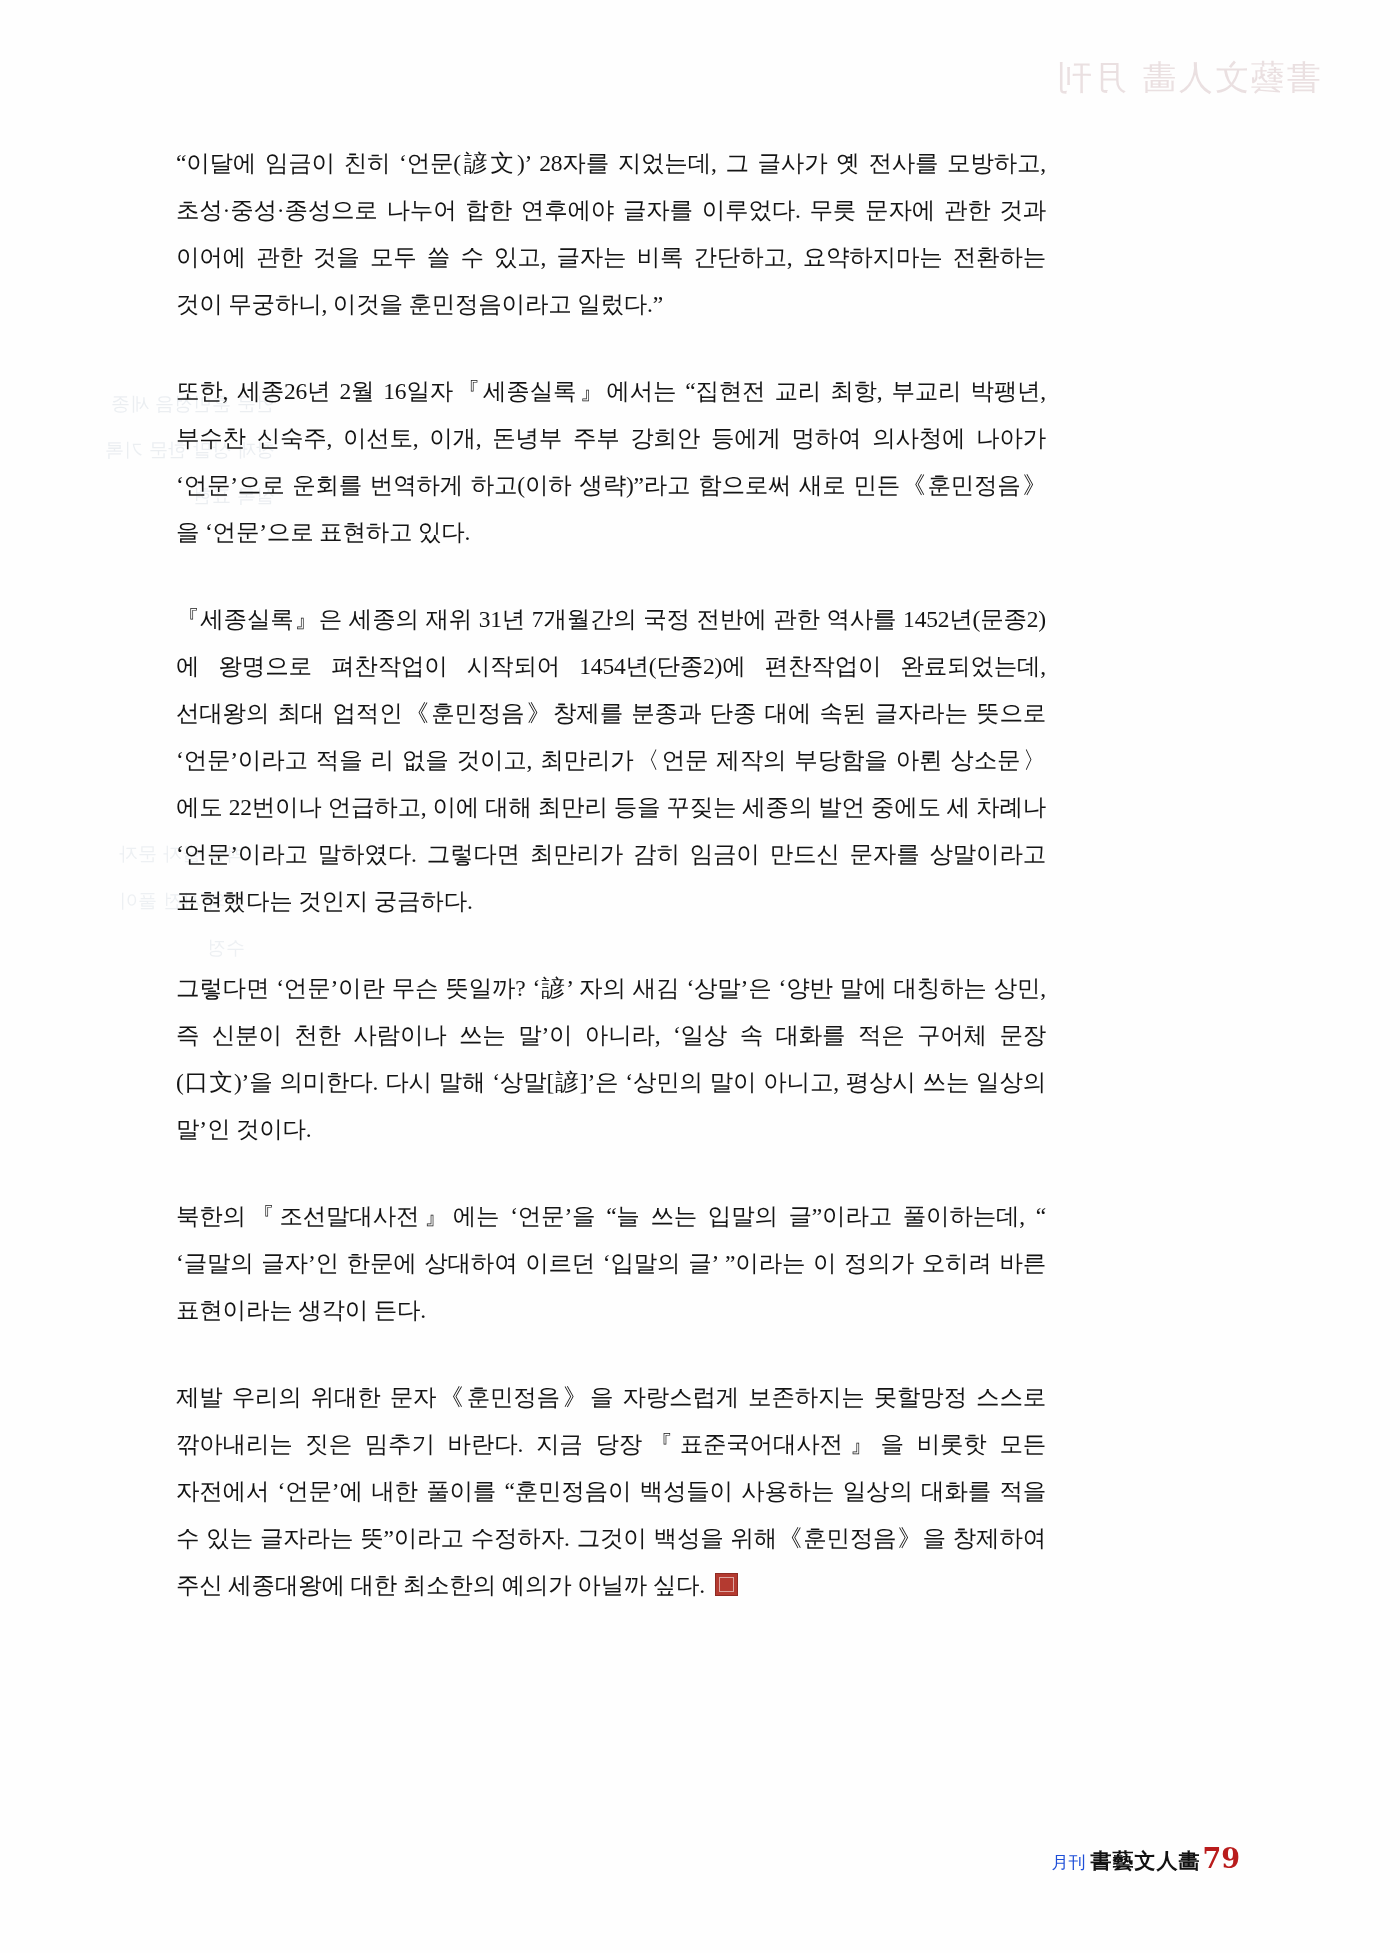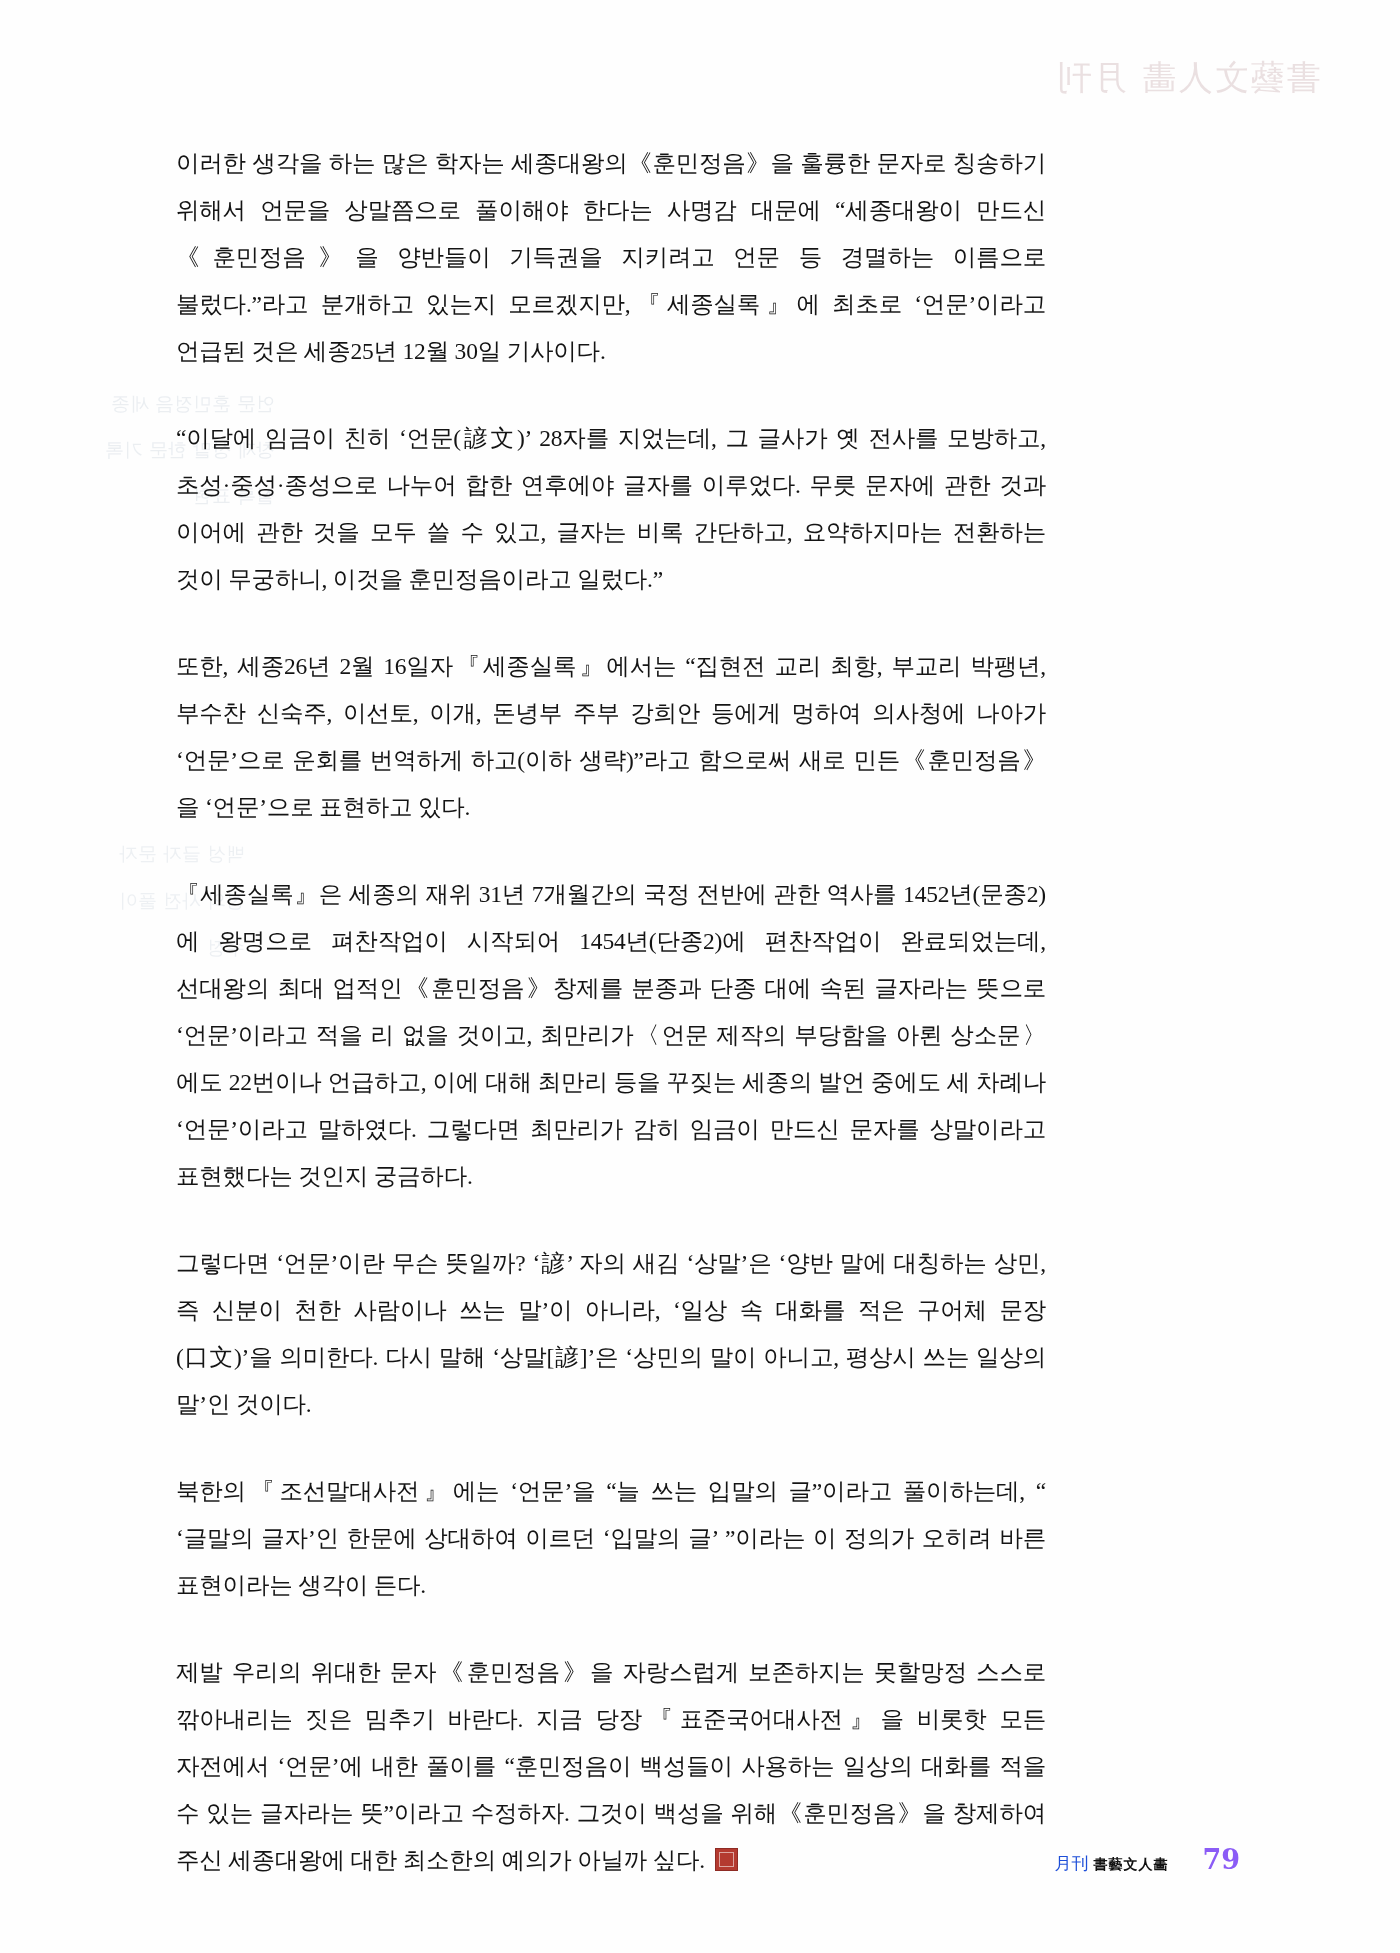--- a/index.html
+++ b/index.html
@@ -112,45 +112,44 @@
     text-align: right;
     padding-right: 160px;
     font-family: "DejaVu Serif", serif;
   }
   .footer-mag {
     font-size: 17px;
     color: #1d4ed8;
     letter-spacing: 0px;
   }
   .footer-title {
-    font-size: 14px;
+    font-size: 21px;
     color: #111;
     font-weight: bold;
     letter-spacing: 1px;
     margin-left: 5px;
   }
   .footer-page {
     font-size: 27px;
-    color: #8b5cf6;
+    color: #b91c1c;
     font-weight: bold;
-    margin-left: 34px;
+    margin-left: 2px;
     letter-spacing: 0px;
   }
 </style>
 </head>
 <body>
 
 <div class="page">
 
   <div class="ghost-header">書藝文人畵 月刊</div>
   <div class="ghost-col">언문 훈민정음 세종 창제 상말 한문 기록 실록 표현</div>
   <div class="ghost-col2">백성 글자 문자 정의 사전 풀이 수정</div>
 
   <div class="content">
-    <p class="para">이러한 생각을 하는 많은 학자는 세종대왕의《훈민정음》을 훌륭한 문자로 칭송하기 위해서 언문을 상말쯤으로 풀이해야 한다는 사명감 대문에 “세종대왕이 만드신《훈민정음》을 양반들이 기득권을 지키려고 언문 등 경멸하는 이름으로 불렀다.”라고 분개하고 있는지 모르겠지만,『세종실록』에 최초로 ‘언문’이라고 언급된 것은 세종25년 12월 30일 기사이다.</p>
     <p class="para">“이달에 임금이 친히 ‘언문(諺文)’ 28자를 지었는데, 그 글사가 옛 전사를 모방하고, 초성·중성·종성으로 나누어 합한 연후에야 글자를 이루었다. 무릇 문자에 관한 것과 이어에 관한 것을 모두 쓸 수 있고, 글자는 비록 간단하고, 요약하지마는 전환하는 것이 무궁하니, 이것을 훈민정음이라고 일렀다.”</p>
     <p class="para">또한, 세종26년 2월 16일자『세종실록』에서는 “집현전 교리 최항, 부교리 박팽년, 부수찬 신숙주, 이선토, 이개, 돈녕부 주부 강희안 등에게 멍하여 의사청에 나아가 ‘언문’으로 운회를 번역하게 하고(이하 생략)”라고 함으로써 새로 민든《훈민정음》을 ‘언문’으로 표현하고 있다.</p>
     <p class="para">『세종실록』은 세종의 재위 31년 7개월간의 국정 전반에 관한 역사를 1452년(문종2)에 왕명으로 펴찬작업이 시작되어 1454년(단종2)에 편찬작업이 완료되었는데, 선대왕의 최대 업적인《훈민정음》창제를 분종과 단종 대에 속된 글자라는 뜻으로 ‘언문’이라고 적을 리 없을 것이고, 최만리가〈언문 제작의 부당함을 아뢴 상소문〉에도 22번이나 언급하고, 이에 대해 최만리 등을 꾸짖는 세종의 발언 중에도 세 차례나 ‘언문’이라고 말하였다. 그렇다면 최만리가 감히 임금이 만드신 문자를 상말이라고 표현했다는 것인지 궁금하다.</p>
     <p class="para">그렇다면 ‘언문’이란 무슨 뜻일까? ‘諺’ 자의 새김 ‘상말’은 ‘양반 말에 대칭하는 상민, 즉 신분이 천한 사람이나 쓰는 말’이 아니라, ‘일상 속 대화를 적은 구어체 문장(口文)’을 의미한다. 다시 말해 ‘상말[諺]’은 ‘상민의 말이 아니고, 평상시 쓰는 일상의 말’인 것이다.</p>
     <p class="para">북한의『조선말대사전』에는 ‘언문’을 “늘 쓰는 입말의 글”이라고 풀이하는데, “ ‘글말의 글자’인 한문에 상대하여 이르던 ‘입말의 글’ ”이라는 이 정의가 오히려 바른 표현이라는 생각이 든다.</p>
     <p class="para"><span>제발 우리의 위대한 문자《훈민정음》을 자랑스럽게 보존하지는 못할망정 스스로 깎아내리는 짓은 밈추기 바란다. 지금 당장『표준국어대사전』을 비롯핫 모든 자전에서 ‘언문’에 내한 풀이를 “훈민정음이 백성들이 사용하는 일상의 대화를 적을 수 있는 글자라는 뜻”이라고 수정하자. 그것이 백성을 위해《훈민정음》을 창제하여 주신 세종대왕에 대한 최소한의 예의가 아닐까 싶다.</span><span class="seal"></span></p>
   </div>
 
   <div class="footer">
     <span class="footer-mag">月刊</span><span class="footer-title">書藝文人畵</span><span class="footer-page">79</span>

